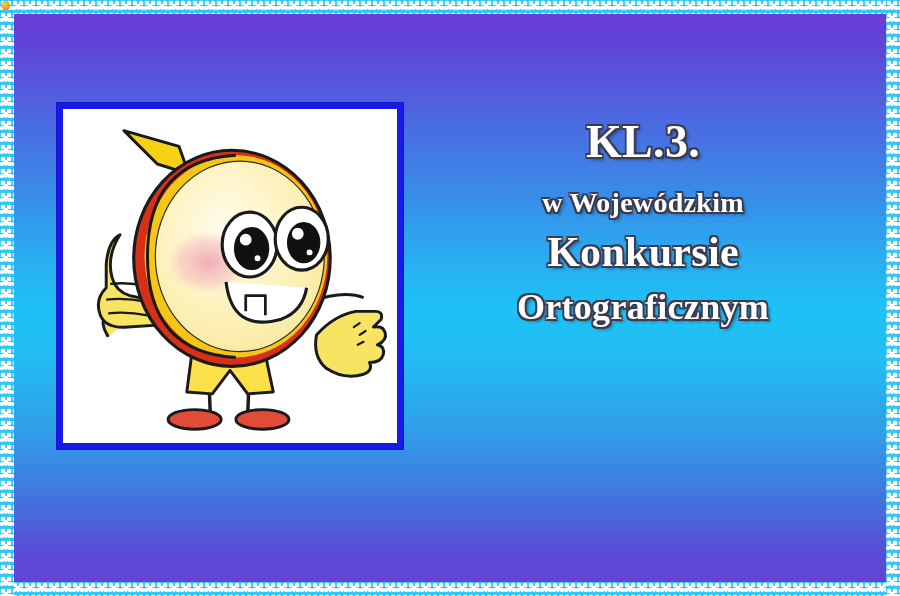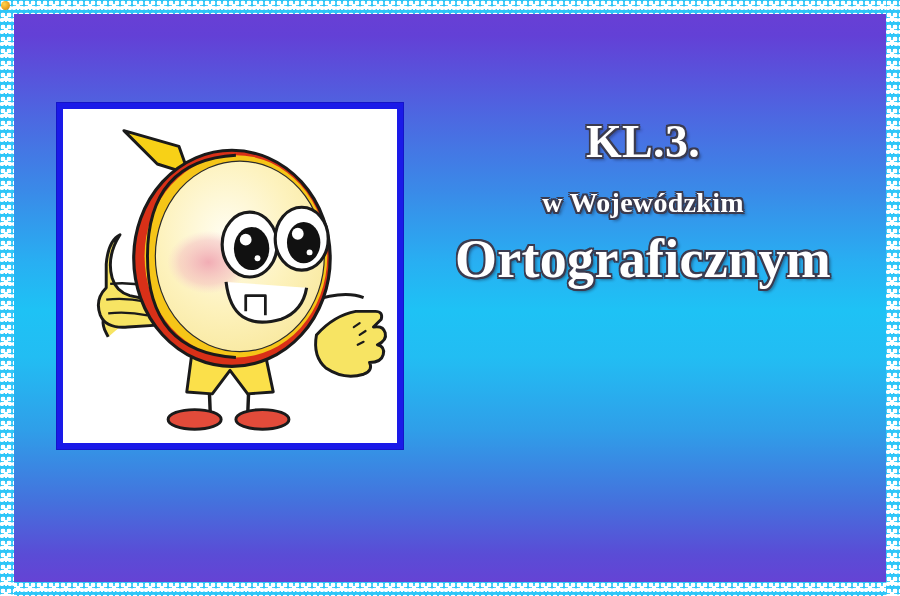--- a/index.html
+++ b/index.html
@@ -99,21 +99,21 @@
        0    -1.8px 0 #3b3b4f,
        0     1.8px 0 #3b3b4f,
       -1.8px  0    0 #3b3b4f,
        1.8px  0    0 #3b3b4f,
        3px    3px  3px rgba(20,20,40,0.45);
   }
   .line { line-height: 1.04; margin: 0 0 14px 0; white-space: nowrap; }
   .line-1 { font-size: 46px; margin-bottom: 22px; }
   .line-2 { font-size: 28px; }
   .line-3 { font-size: 42px; }
-  .line-4 { font-size: 54px; margin-bottom: 4px; }
+  .line-4 { font-size: 36px; margin-bottom: 4px; }
 </style>
 </head>
 <body>
 
 <div class="slide">
 
   <div class="border-frame">
     <div class="border-edge border-top"></div>
     <div class="border-edge border-bottom"></div>
     <div class="border-edge border-left"></div>
@@ -200,16 +200,17 @@
           <path d="M166 176 Q172 228 222 214 Q244 206 248 182" fill="#ffffff" stroke="#1a1a1a" stroke-width="3.2" stroke-linejoin="round"></path>
           <path d="M186 206 L186 190 L206 190 L206 210" fill="#ffffff" stroke="#1a1a1a" stroke-width="2.8" stroke-linejoin="round"></path>
         </g>
       </svg>
     </div>
   </div>
 
   <div class="text-block">
     <div class="line line-1">KL.3.</div>
     <div class="line line-2">w Wojewódzkim</div>
+    <div class="line line-3">Konkursie</div>
     <div class="line line-4">Ortograficznym</div>
   </div>
 
 </div>
 
 </body></html>

